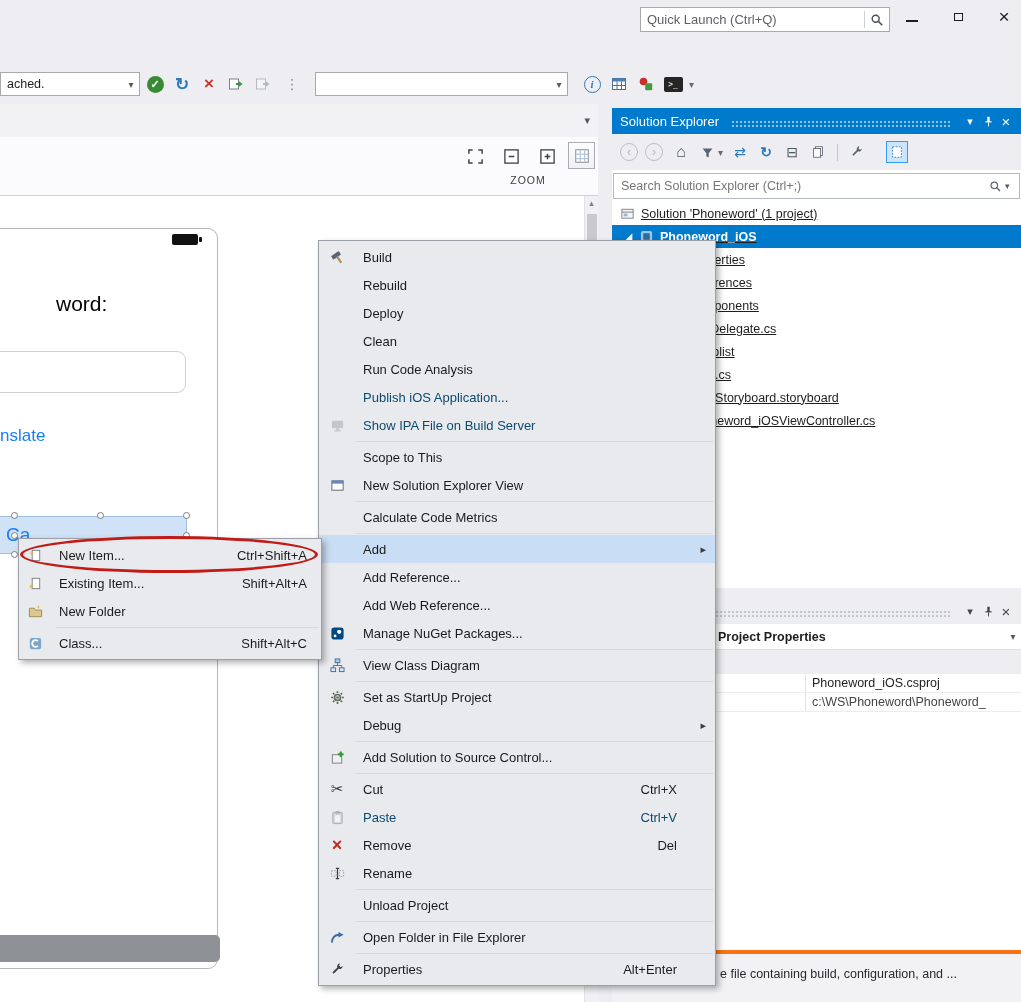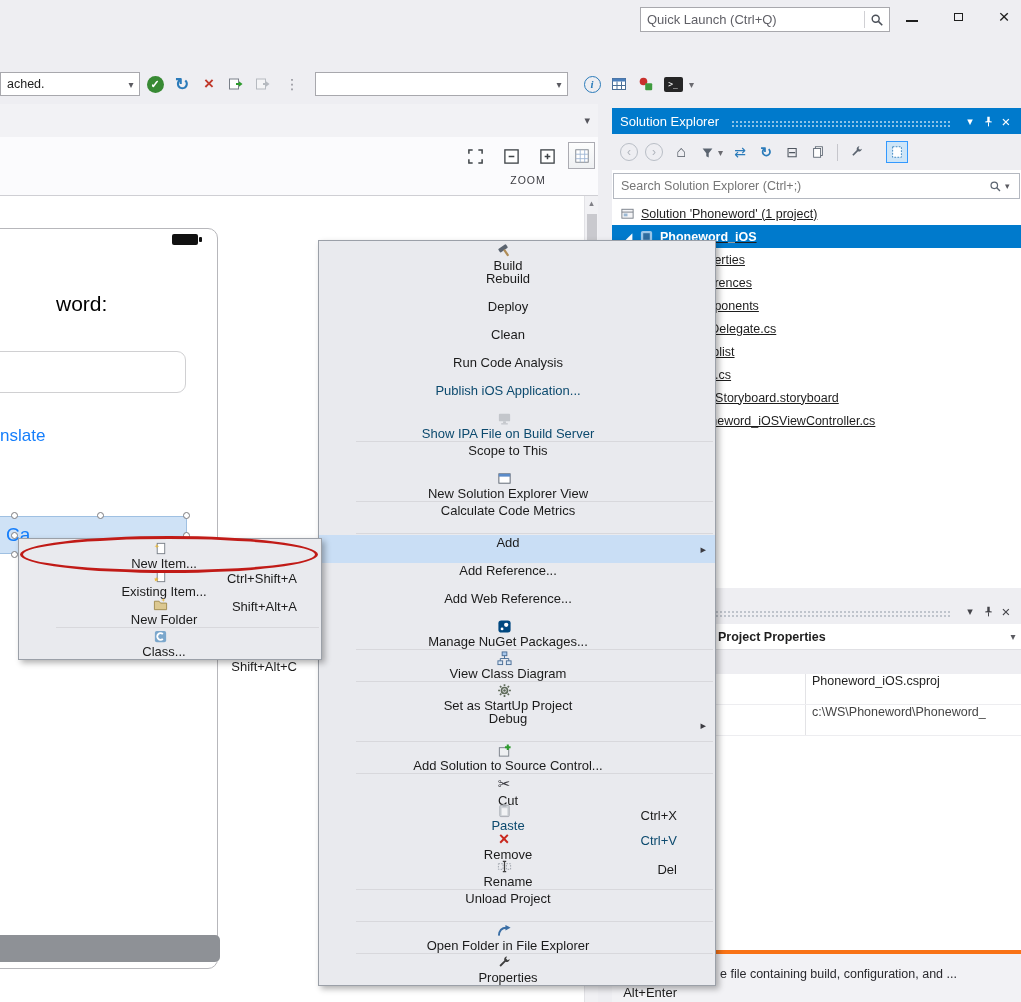--- a/index.html
+++ b/index.html
@@ -113,45 +113,45 @@
   .trow.child { padding-left:74px; }
 
   
   .pp-panel { position:absolute; left:612px; top:598px; width:409px; height:404px; background:#fff; }
   .pp-title { height:26px; background:#eeeef2; display:flex; align-items:center; padding:0 6px 0 8px; }
   .pp-combo { position:absolute; left:0; top:26px; width:409px; height:26px; background:#fff;
     border-bottom:1px solid #e0e0e4; display:flex; align-items:center; }
   .pp-combo .combo-text { font-weight:bold; font-size:12.5px; }
   .pp-toolbar { position:absolute; left:0; top:52px; width:409px; height:24px; background:#eeeef2; }
   .pp-grid { position:absolute; left:0; top:76px; width:409px; }
-  .pp-row { height:31px; display:flex; align-items:flex-start; border-bottom:1px solid #ededf0; }
+  .pp-row { height:19px; display:flex; align-items:center; border-bottom:1px solid #ededf0; }
   .pp-name { width:194px; height:100%; border-right:1px solid #e3e3e6; padding-left:6px; line-height:22px; font-size:12.5px; }
   .pp-val { flex:1; padding-left:6px; font-size:12.5px; color:#1e1e1e; white-space:nowrap; overflow:hidden; }
   .pp-val.path { color:#454545; }
   .pp-desc-area { position:absolute; left:0; bottom:0; width:409px; height:52px; background:#f2f2f5;
     border-top:4px solid #f97316; }
   .pp-desc-text { position:absolute; left:108px; top:13px; font-size:12.5px; color:#2a2a2e; white-space:nowrap; }
 
   
   .context-menu { position:absolute; left:318px; top:240px; width:398px; background:#e9eaee;
     border:1px solid #9ba0a8; box-shadow:3px 3px 6px rgba(0,0,0,.3); padding:2px 0; z-index:100; }
-  .mi { height:28px; display:flex; align-items:center; position:relative; padding-right:26px;flex-direction:column; }
+  .mi { height:28px; display:flex; align-items:center; position:relative; padding-right:26px; }
   .mi .gut { width:36px; min-width:36px; display:flex; justify-content:center; align-items:center; }
   .mi .lbl { margin-left:8px; font-size:13px; color:#1b1b1b; white-space:nowrap; }
   .mi .sc { margin-left:auto; font-size:13px; color:#1b1b1b; padding-right:12px; white-space:nowrap; }
   .mi .arrow { position:absolute; right:9px; top:50%; transform:translateY(-50%); font-size:11px; color:#3c3c42; }
   .mi.disabled .lbl, .mi.disabled .sc { color:#0c4a6e; }
   .mi.hl { background:#c9def5; }
   .msep { height:1px; background:#d8d8dc; margin:1.5px 2px 1.5px 37px; }
   .glyph-scissors { font-size:15px; color:#3c3c42; }
   .glyph-remove { font-size:18px; font-weight:bold; color:#c9281e; line-height:16px; }
 
   .add-submenu { position:absolute; left:18px; top:538px; width:304px; background:#e9eaee;
     border:1px solid #9ba0a8; box-shadow:3px 3px 6px rgba(0,0,0,.3); padding:2px 0; z-index:110; }
-  .add-submenu .mi { padding-right:20px; }
+  .add-submenu .mi { padding-right:10px; }
   .add-submenu .mi .gut { width:32px; min-width:32px; }
   .add-submenu .mi .sc { padding-right:4px; }
 
   .annotation-ellipse { position:absolute; left:20px; top:536px; width:298px; height:37px;
     border:3px solid #c11b17; border-radius:50%; z-index:130; pointer-events:none; }
 
   svg { display:block; }
 </style>
 </head>
 <body>

